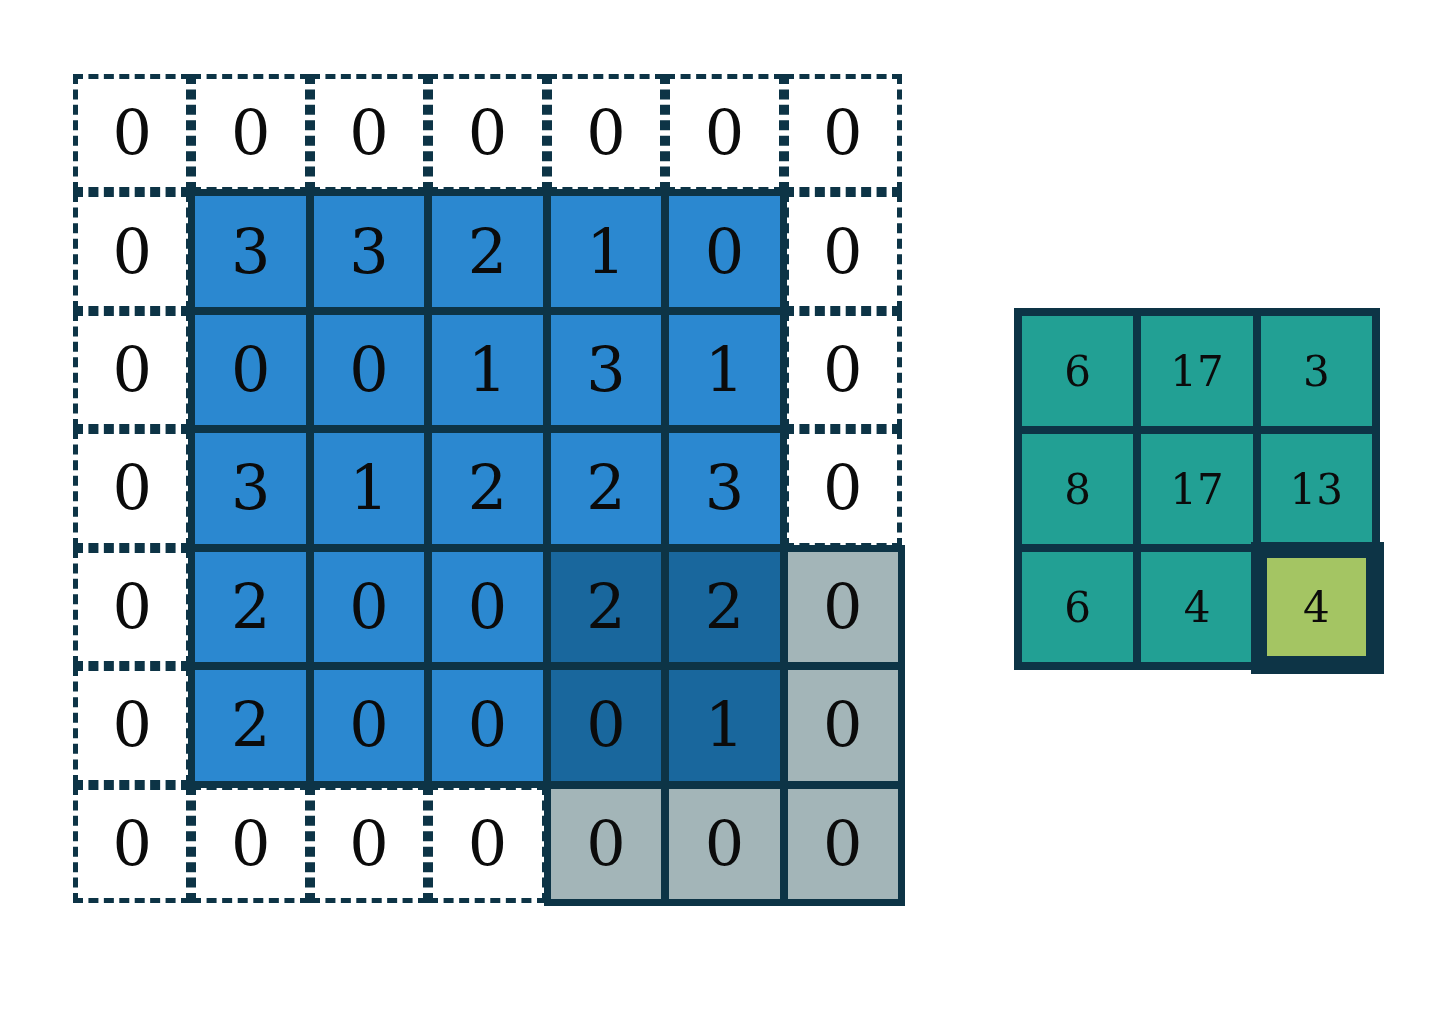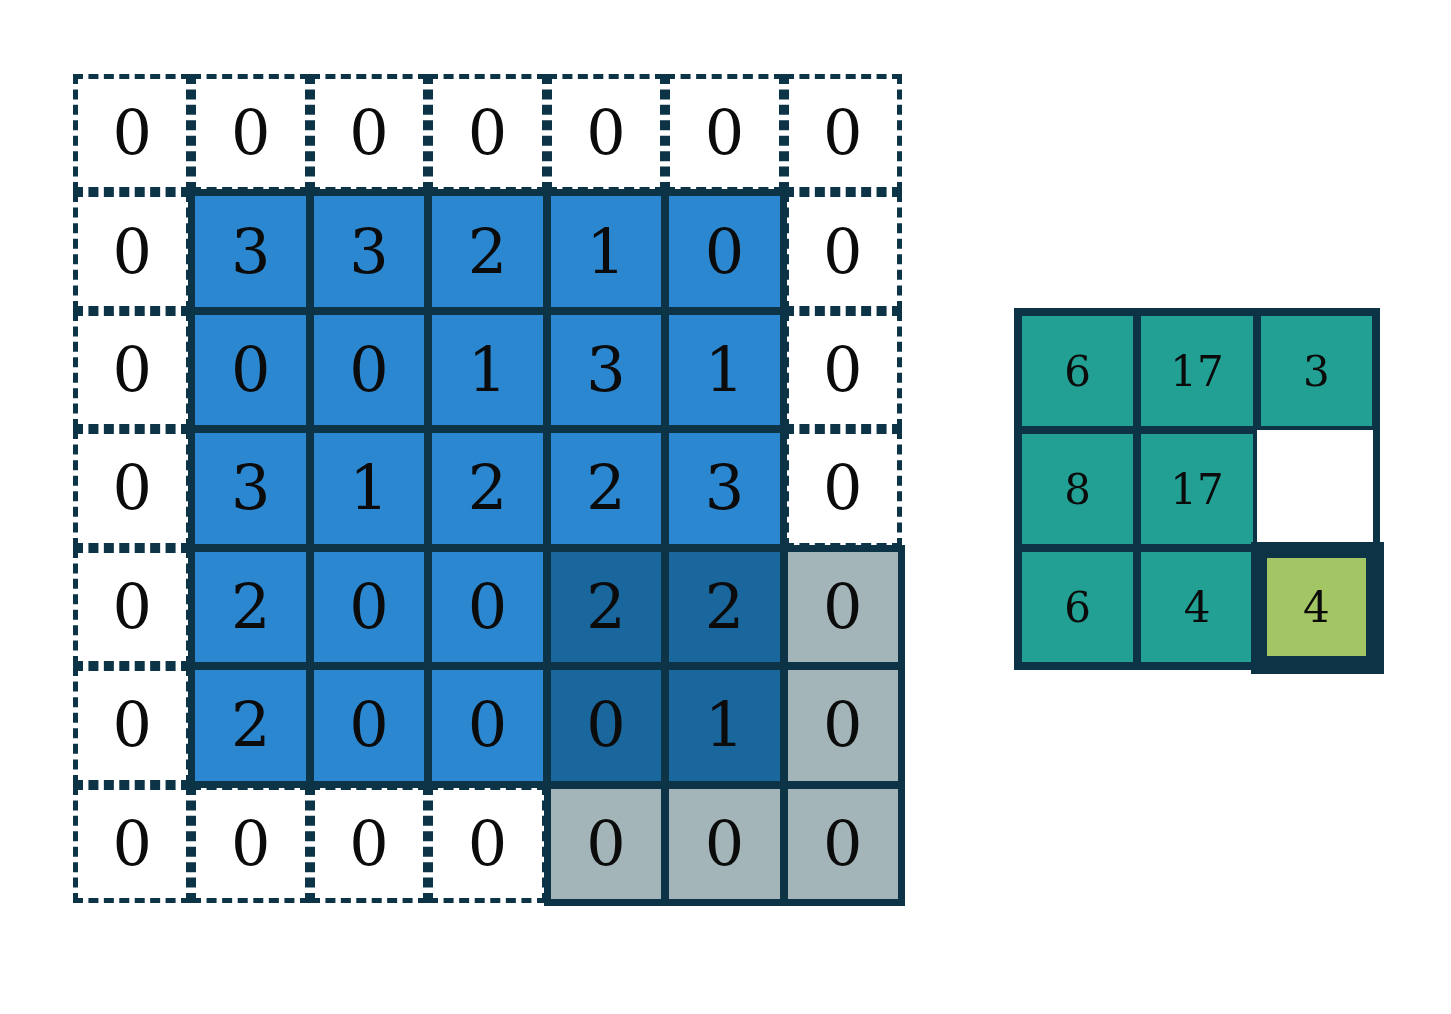--- a/index.html
+++ b/index.html
@@ -257,20 +257,23 @@
       </div>
       <div class="ocell" style="left: 238.667px; top: 0px; width: 119.333px; height: 118px;">
         <span>3</span>
       </div>
       <div class="ocell" style="left: 0px; top: 118px; width: 119.333px; height: 118px;">
         <span>8</span>
       </div>
       <div class="ocell" style="left: 119.333px; top: 118px; width: 119.333px; height: 118px;">
         <span>17</span>
       </div>
+      <div class="ocell" style="left: 238.667px; top: 118px; width: 119.333px; height: 118px;">
+        <span>13</span>
+      </div>
       <div class="ocell" style="left: 0px; top: 236px; width: 119.333px; height: 118px;">
         <span>6</span>
       </div>
       <div class="ocell" style="left: 119.333px; top: 236px; width: 119.333px; height: 118px;">
         <span>4</span>
       </div>
       <div class="ocell hl" style="left: 238.667px; top: 236px; width: 119.333px; height: 118px; z-index: 3; border: 10px solid rgb(13, 52, 70);">
         <span>4</span>
       </div>
       <div class="frame" style="left: -4px; top: -4px; width: 366px; height: 362px; z-index: 2;"></div>

